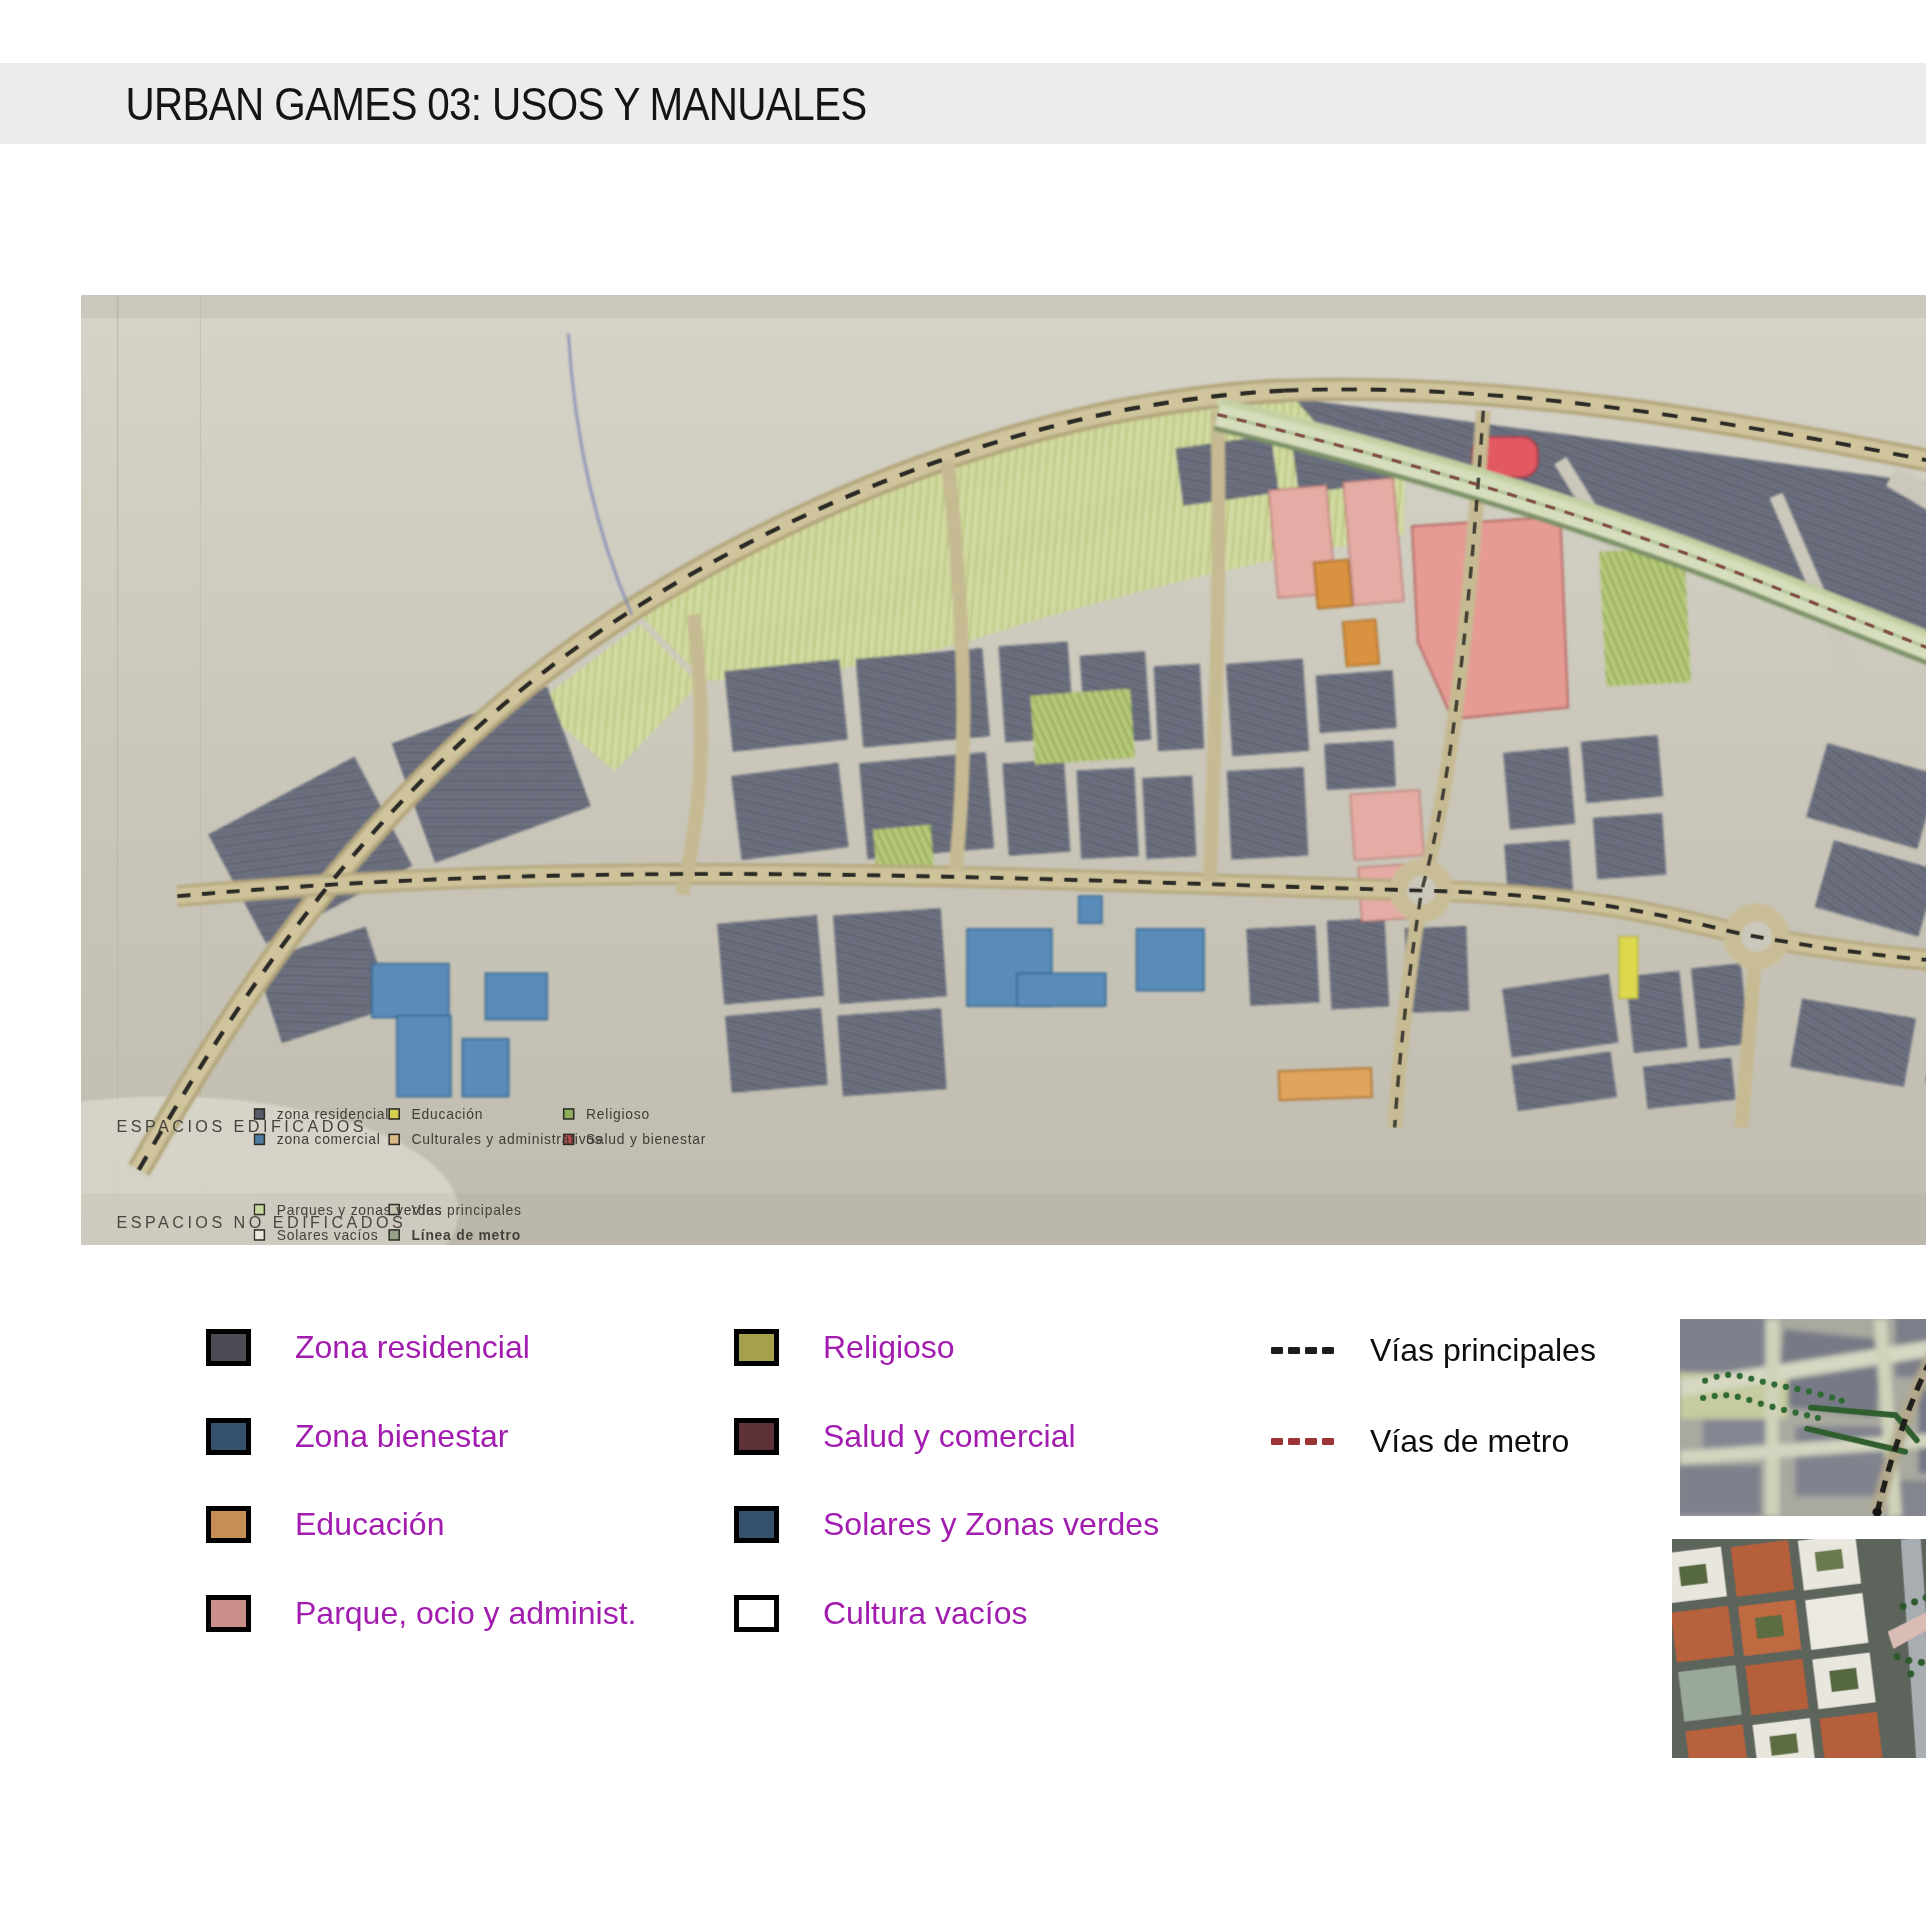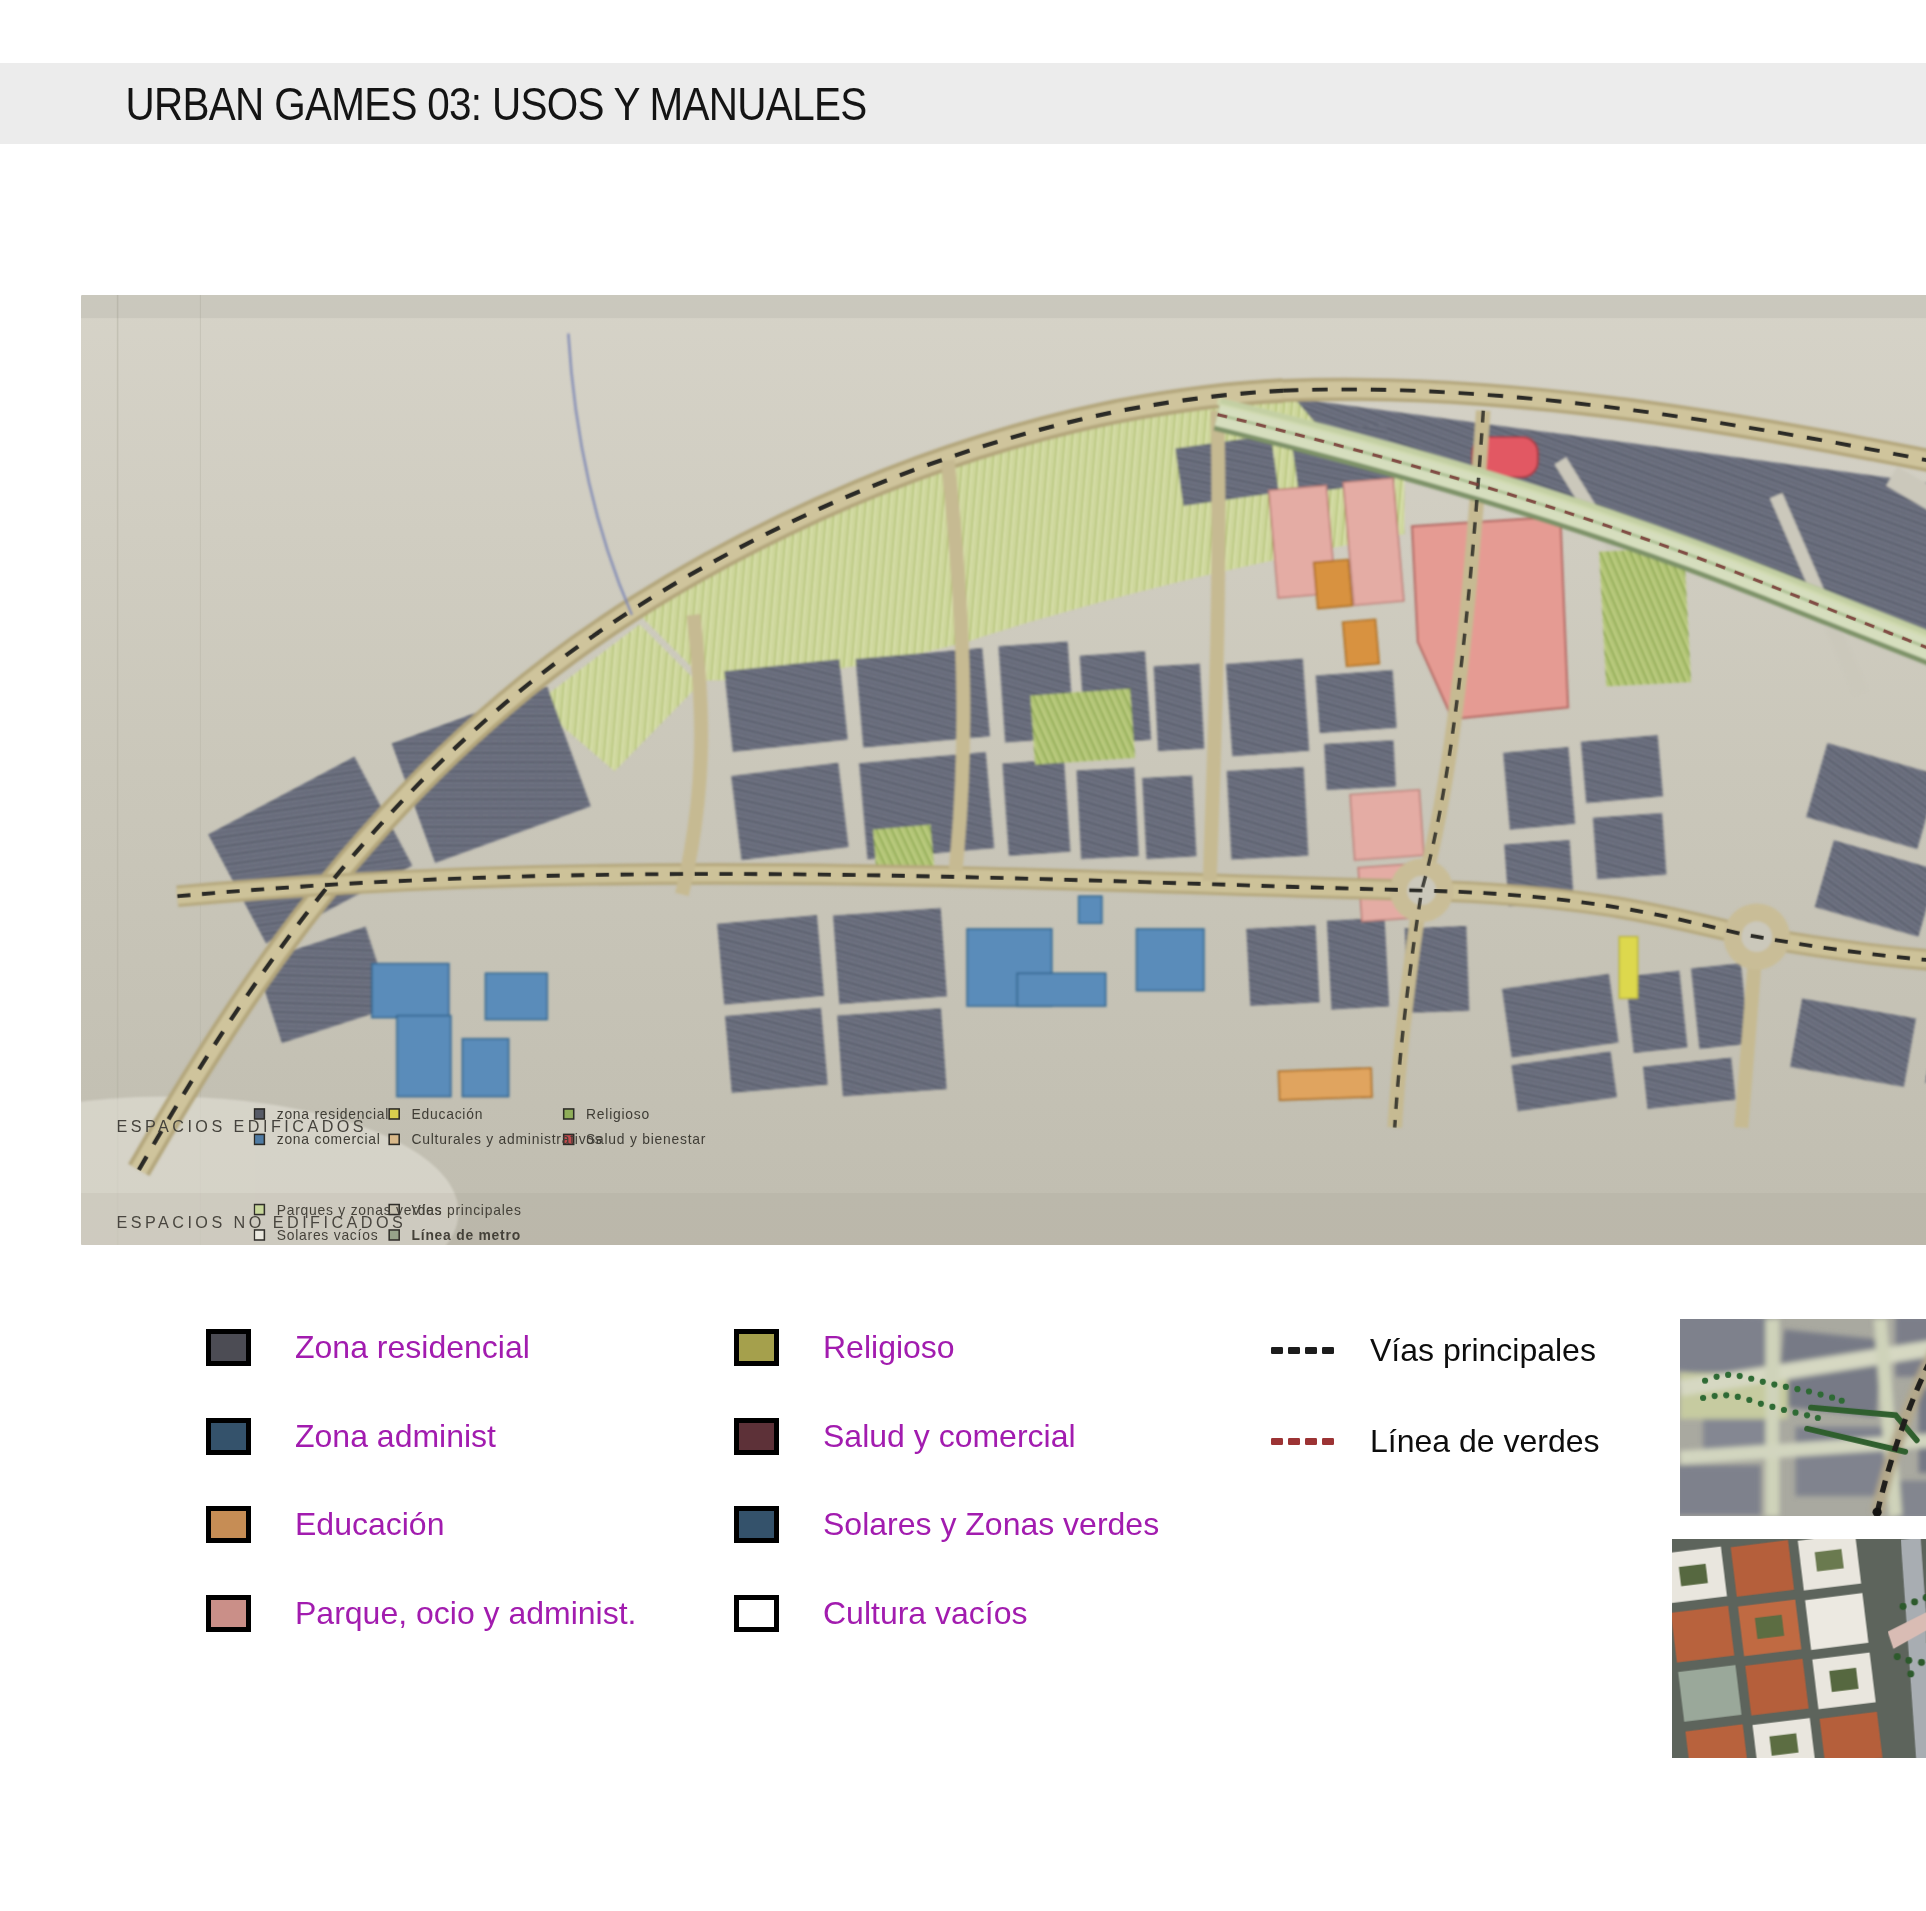--- a/index.html
+++ b/index.html
@@ -267,21 +267,21 @@
   <rect x="0" y="2330" width="6295" height="135" fill="#7a786c" opacity=".08"></rect>
 </svg>
 </div>
 
 <div class="legend-row" style="left:206px;top:1329px">
   <span class="swatch" style="background: rgb(76, 76, 84);"></span>
   <span class="legend-label">Zona residencial</span>
 </div>
 <div class="legend-row" style="left:206px;top:1418px">
   <span class="swatch" style="background: rgb(52, 82, 107);"></span>
-  <span class="legend-label">Zona administ</span>
+  <span class="legend-label">Zona bienestar</span>
 </div>
 <div class="legend-row" style="left:206px;top:1506px">
   <span class="swatch" style="background: rgb(198, 141, 85);"></span>
   <span class="legend-label">Educación</span>
 </div>
 <div class="legend-row" style="left:206px;top:1595px">
   <span class="swatch" style="background: rgb(202, 143, 136);"></span>
   <span class="legend-label">Parque, ocio y administ.</span>
 </div>
 
@@ -311,21 +311,21 @@
   </span>
   <span class="dash-label">Vías principales</span>
 </div>
 <div class="dash-row" style="left:1271px;top:1423px">
   <span class="dash-set">
     <i style="background: rgb(156, 51, 52);"></i>
       <i style="background: rgb(156, 51, 52);"></i>
       <i style="background: rgb(156, 51, 52);"></i>
       <i style="background: rgb(156, 51, 52);"></i>
   </span>
-  <span class="dash-label">Línea de verdes</span>
+  <span class="dash-label">Vías de metro</span>
 </div>
 
 <div class="inset" id="inset1">
 <svg viewBox="0 0 878 512" preserveAspectRatio="none">
   <defs>
         <filter id="ib" x="-10%" y="-10%" width="120%" height="120%">
           <feGaussianBlur stdDeviation="7"></feGaussianBlur>
         </filter>
       </defs>
   <rect width="878" height="512" fill="#a9a9a0"></rect>

